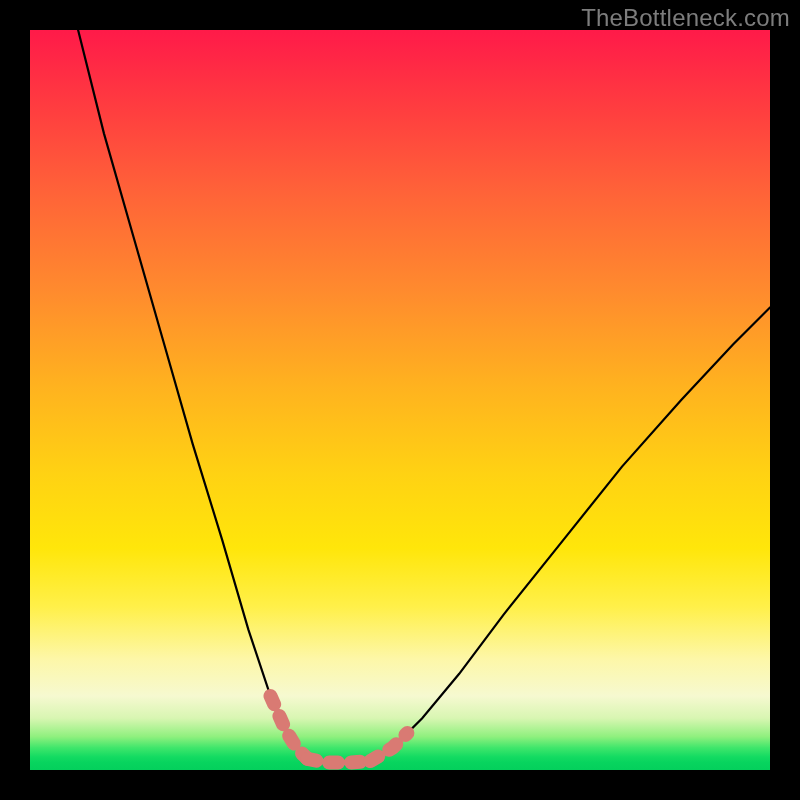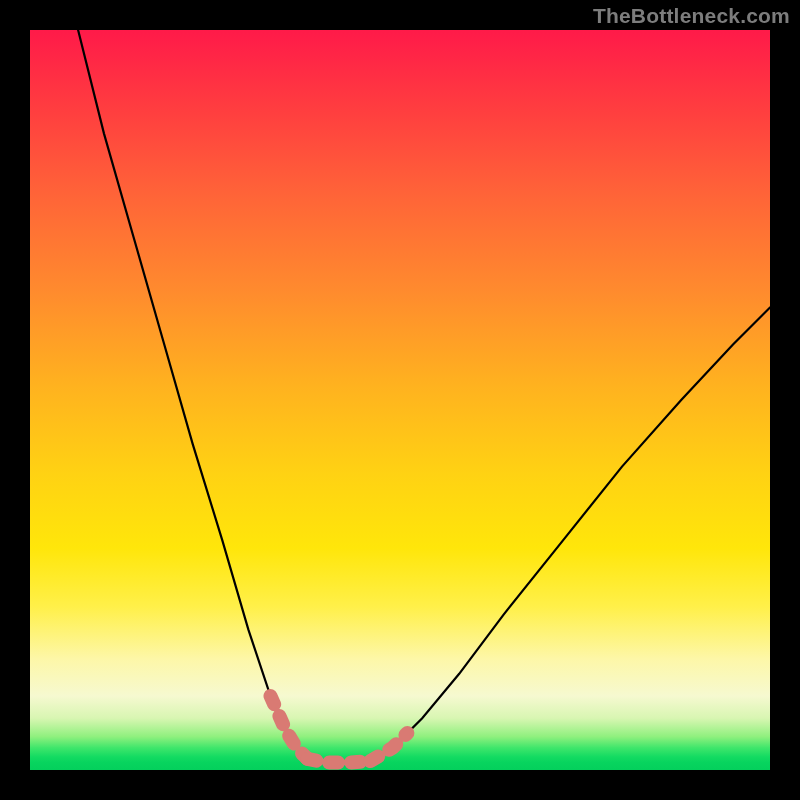--- a/index.html
+++ b/index.html
@@ -43,22 +43,22 @@
       #14db62 98.2%,
       #07d45e 99%,
       #04d05c 100%
     );
   }
   .watermark {
     position: absolute;
     top: 4px;
     right: 10px;
     color: #7d7d7d;
-    font-size: 21px;
-    font-weight: 700;
+    font-size: 24px;
+    font-weight: 400;
     letter-spacing: 0.2px;
     user-select: none;
   }
   svg.curves {
     position: absolute;
     top: 0;
     left: 0;
     width: 740px;
     height: 740px;
   }

